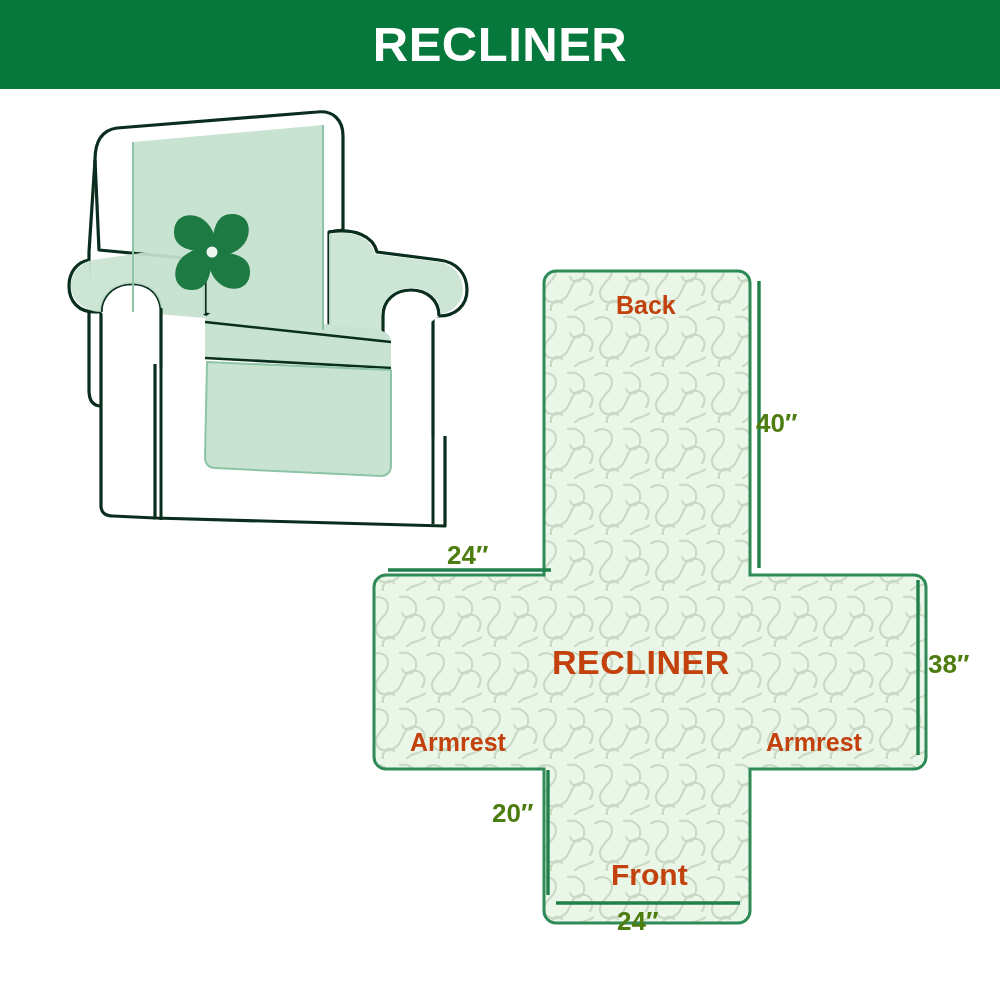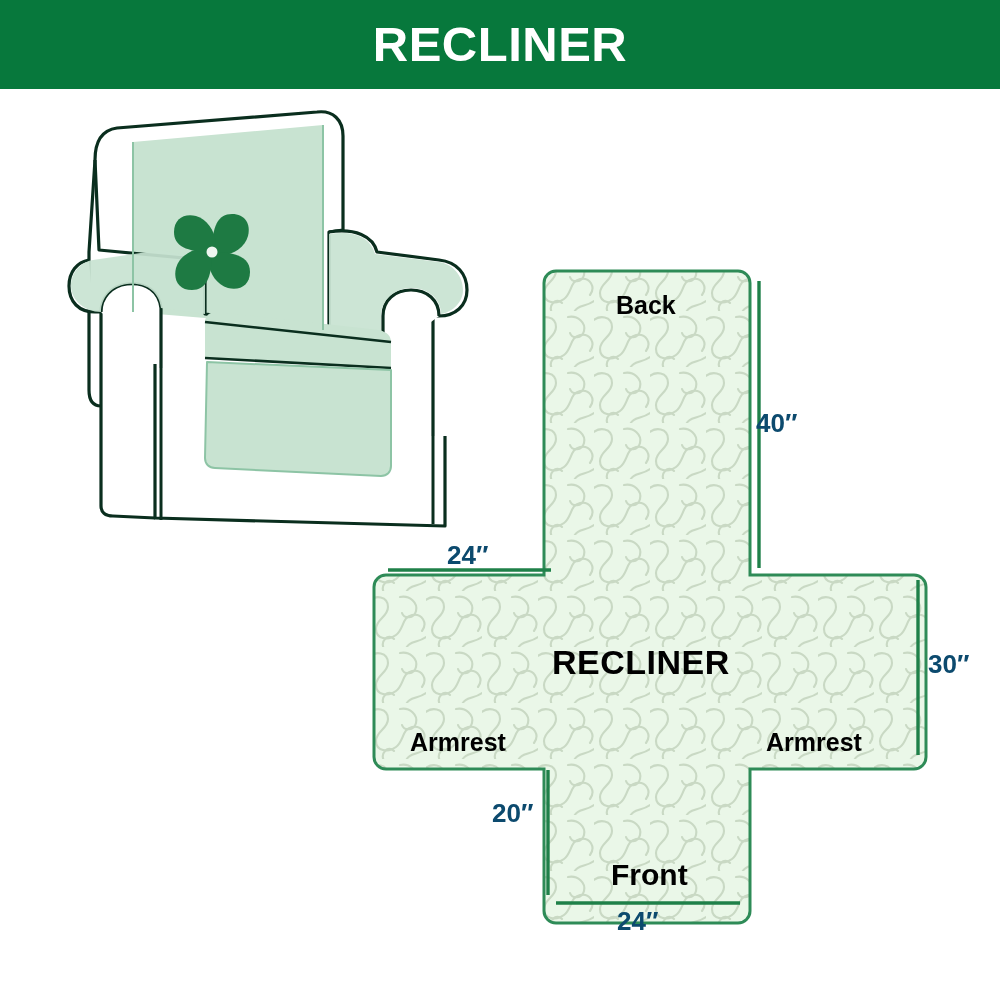--- a/index.html
+++ b/index.html
@@ -56,35 +56,35 @@
     left: 370px;
     top: 255px;
     width: 630px;
     height: 690px;
   }
   .diagram-panel svg { display: block; }
 
   
   .dlabel {
     position: absolute;
-    color: #000000;
+    color: #c2410c;
     font-family: "Liberation Sans", sans-serif;
     font-weight: bold;
     white-space: nowrap;
     line-height: 1;
   }
   .lbl-back   { left: 616px; top: 293px;  font-size: 25px; }
   .lbl-front  { left: 611px; top: 860px;  font-size: 30px; }
   .lbl-arm-l  { left: 410px; top: 730px;  font-size: 25px; }
   .lbl-arm-r  { left: 766px; top: 730px;  font-size: 25px; }
   .lbl-center { left: 552px; top: 645px;  font-size: 34px; letter-spacing: 0.5px; }
 
   .dim {
     position: absolute;
-    color: #0c4a6e;
+    color: #4d7c0f;
     font-family: "Liberation Sans", sans-serif;
     font-weight: bold;
     font-size: 26px;
     white-space: nowrap;
     line-height: 1;
   }
   .dim-40 { left: 756px; top: 410px; }
   .dim-23 { left: 928px; top: 651px; }
   .dim-24-top { left: 447px; top: 542px; }
   .dim-24-bot { left: 617px; top: 908px; }
@@ -210,21 +210,21 @@
   <div class="dlabel lbl-arm-l">Armrest</div>
 
   <div class="dlabel lbl-arm-r">Armrest</div>
 
   <div class="dlabel lbl-front">Front</div>
 
   <div class="dlabel lbl-center">RECLINER</div>
 
   <div class="dim dim-40">40″</div>
 
-  <div class="dim dim-23">30″</div>
+  <div class="dim dim-23">38″</div>
 
   <div class="dim dim-24-top">24″</div>
 
   <div class="dim dim-19">20″</div>
 
   <div class="dim dim-24-bot">24″</div>
 
 </div>
 
 </body></html>

